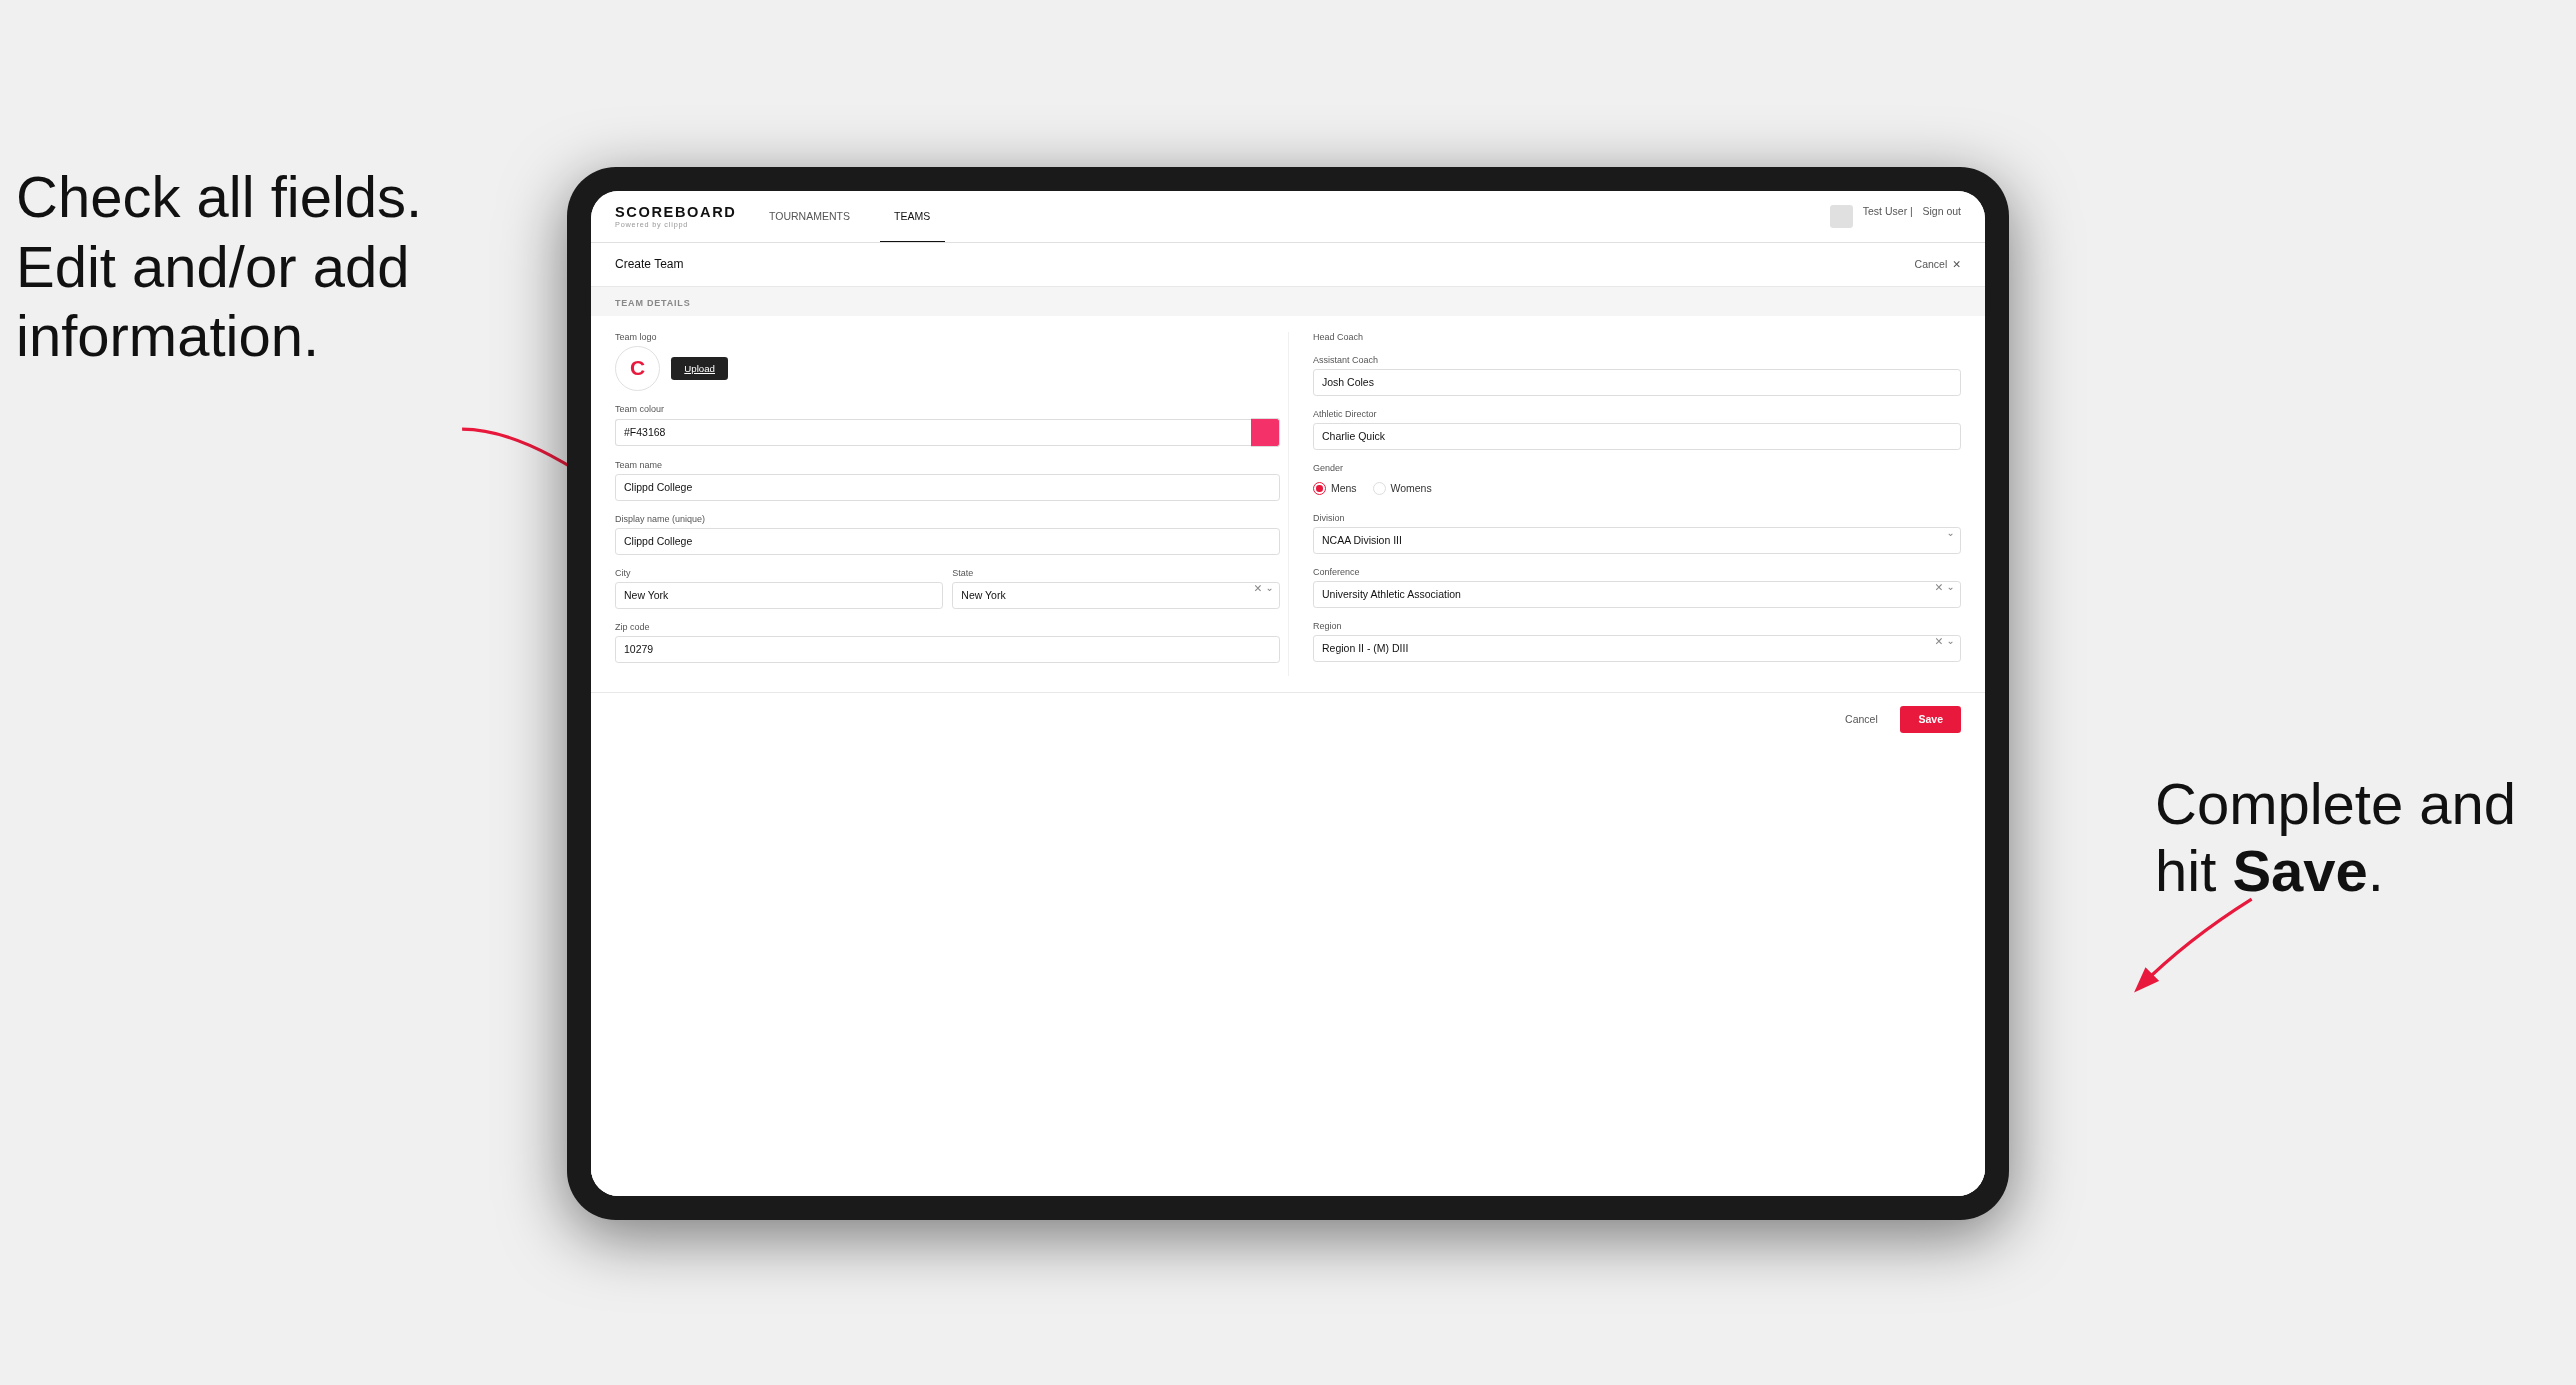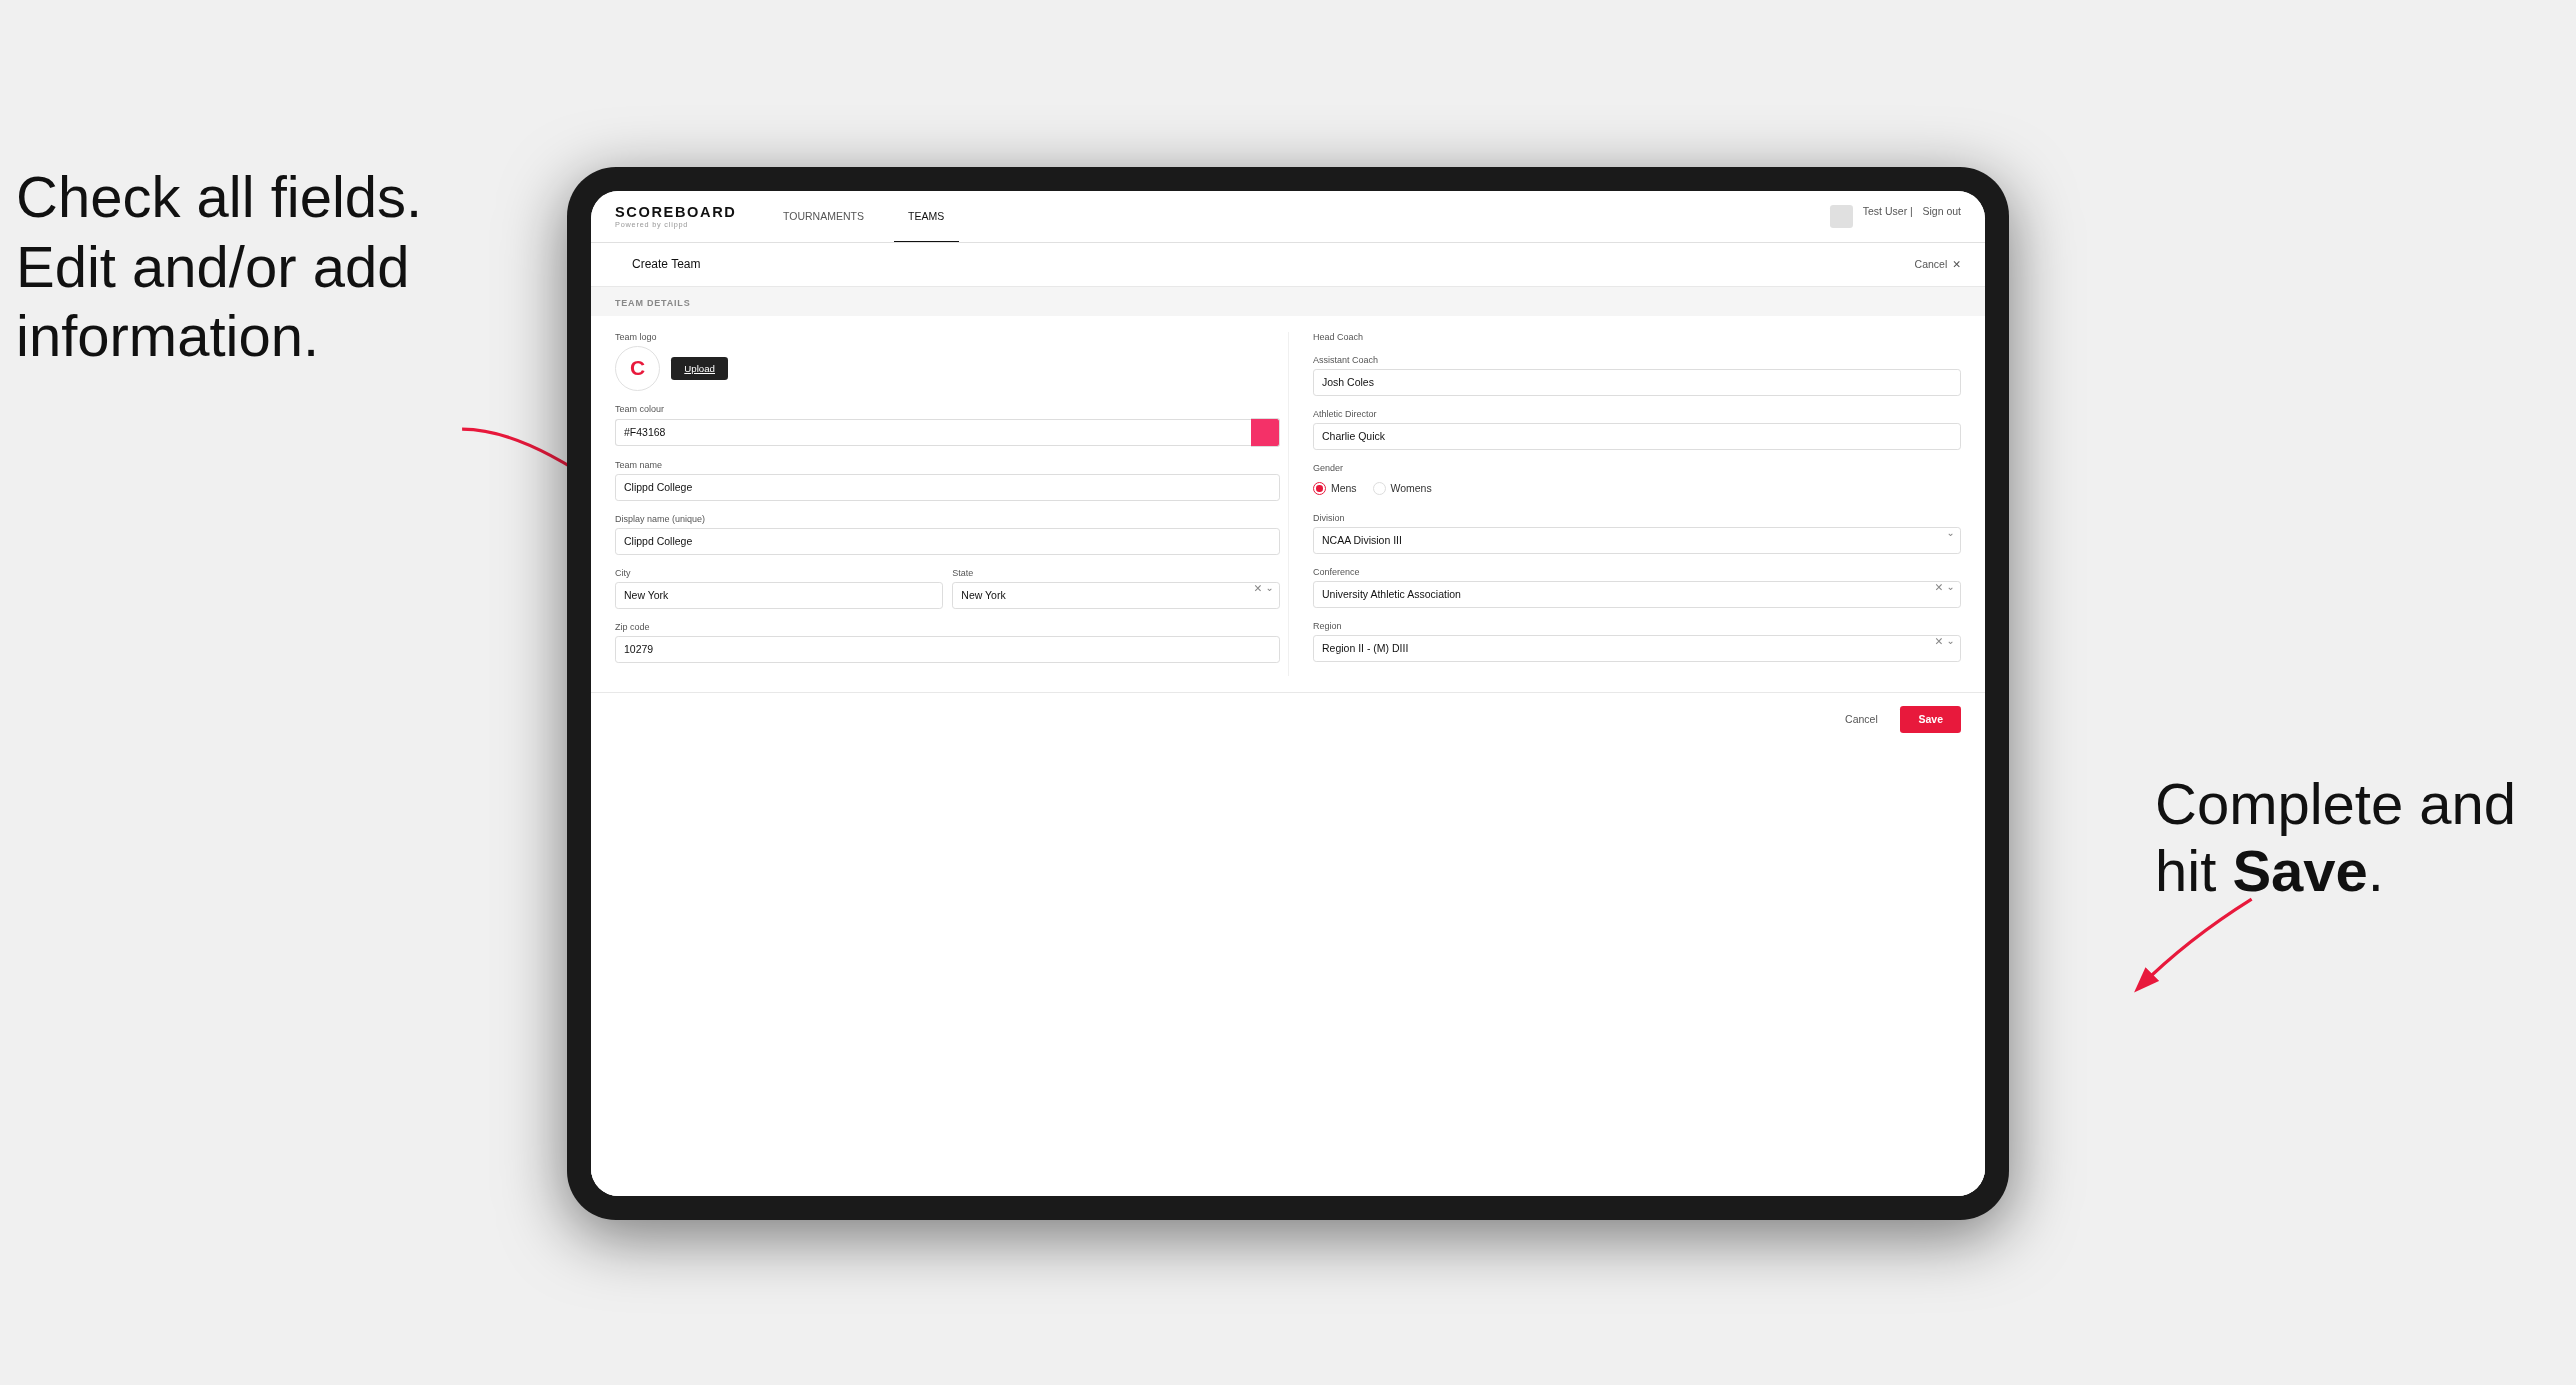--- a/index.html
+++ b/index.html
@@ -64,21 +64,21 @@
       border-bottom: 0.8px solid #e0e0e0;
       display: flex;
       align-items: center;
       padding: 0 24px;
       height: 52px;
       flex-shrink: 0;
     }
     .brand {
       display: flex;
       flex-direction: column;
-      margin-right: 32px;
+      margin-right: 18px;
     }
     .brand-title {
       font-size: 14.6px;
       font-weight: 800;
       letter-spacing: 1.6px;
       color: #111;
     }
     .brand-sub {
       font-size: 7.3px;
       color: #999;
@@ -143,21 +143,20 @@
       justify-content: space-between;
       align-items: center;
       padding: 14.6px 24px;
       border-bottom: 0.8px solid #e8e8e8;
       background: #fff;
     }
     .form-title {
       font-size: 12px;
       font-weight: 500;
       color: #111;
-      margin-left: 17px;
     }
     .cancel-x {
       display: flex;
       align-items: center;
       gap: 4.9px;
       font-size: 10.5px;
       color: #555;
       cursor: pointer;
     }
 

